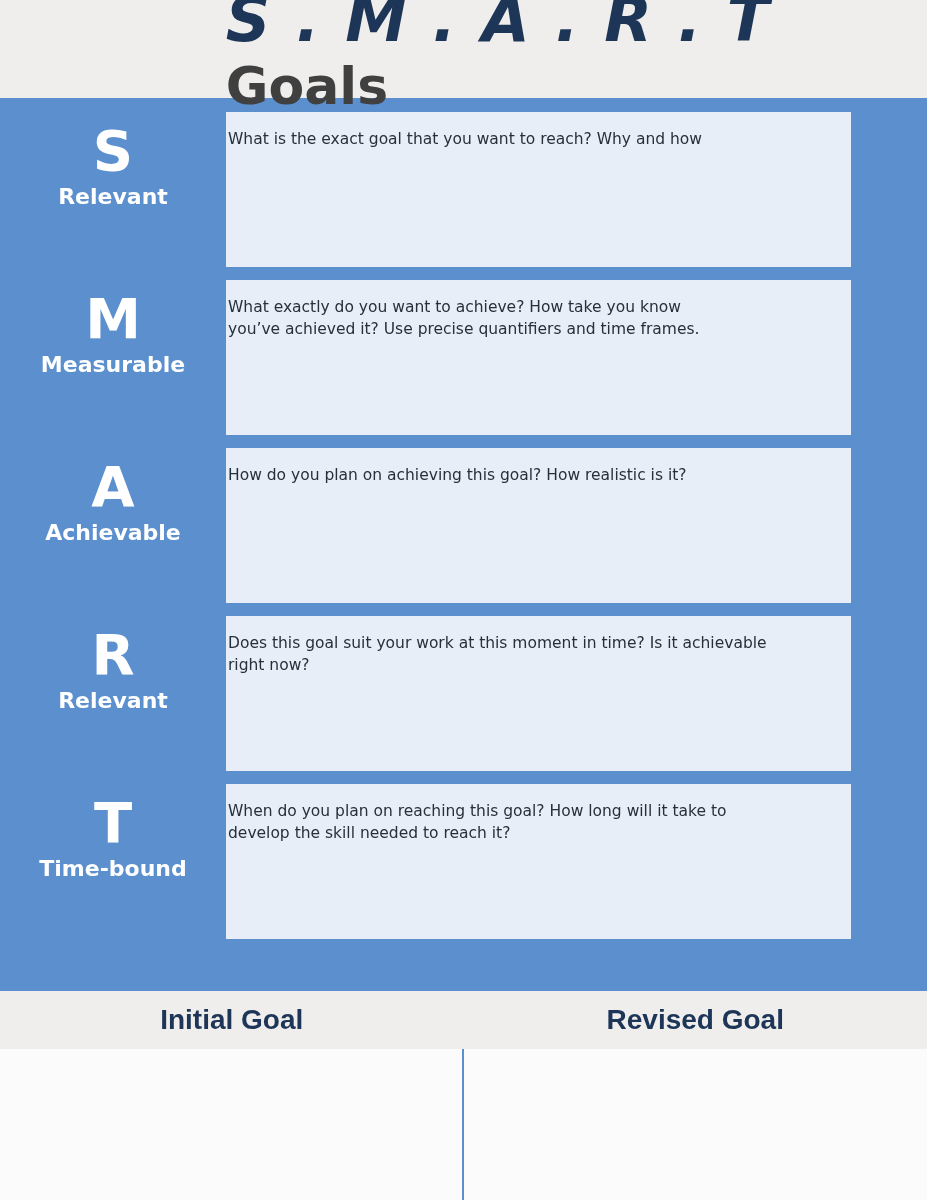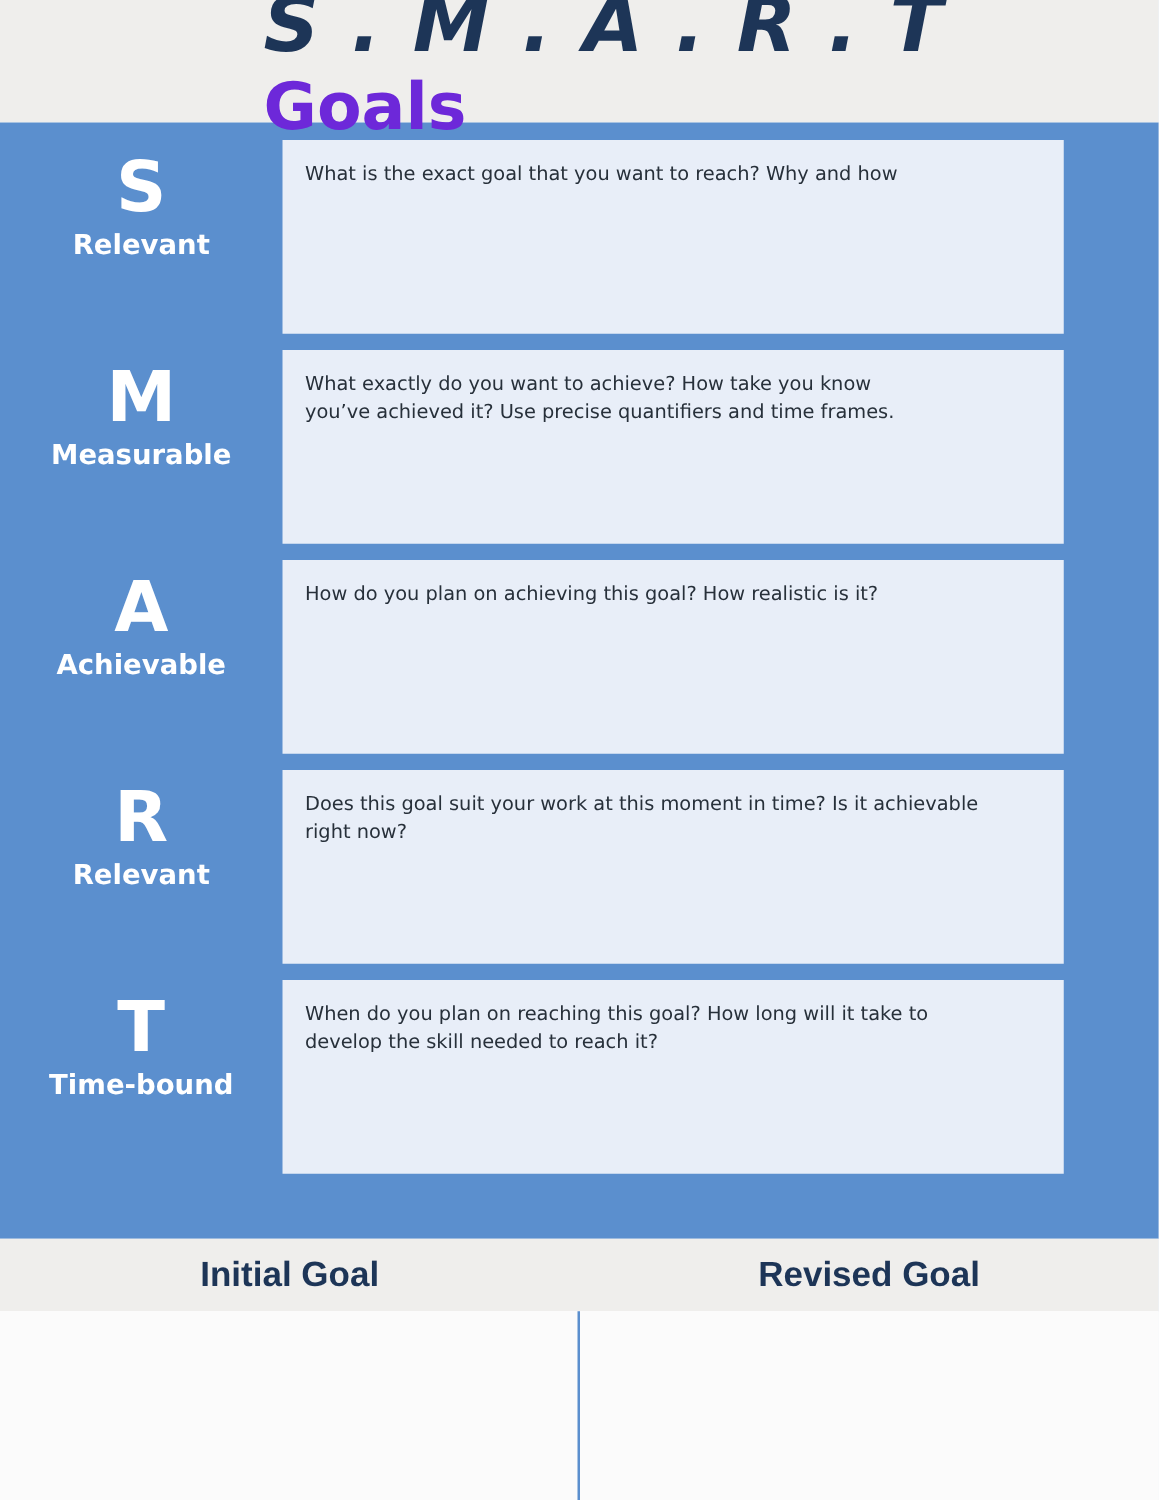--- a/index.html
+++ b/index.html
@@ -41,22 +41,22 @@
     font-style: italic;
     font-weight: 700;
     font-size: 62px;
     letter-spacing: 2px;
     color: #1d3557;
   }
   .goals-word {
     font-family: "DejaVu Sans", sans-serif;
     font-weight: 700;
     font-size: 52px;
-    color: #6d28d9;
-    margin-left: 20px;
+    color: #404040;
+    margin-left: 35px;
   }
 
   
   .blue-body {
     background: #5b8fce;
     padding: 14px 0 14px 0;
     box-sizing: border-box;
     height: 893px;
   }
   .row {
@@ -85,21 +85,21 @@
     font-family: "DejaVu Sans", sans-serif;
     font-weight: 700;
     font-size: 22px;
     color: #ffffff;
     margin-top: 2px;
   }
   .answer-box {
     flex: 1 1 auto;
     background: #e8eef8;
     min-height: 155px;
-    padding: 16px 18px;
+    padding: 16px 2px;
     box-sizing: border-box;
     font-family: "DejaVu Sans", sans-serif;
     font-size: 15.5px;
     line-height: 22px;
     color: #27303a;
   }
   .answer-box .prompt-line { display: block; }
 
   
   .row-s .answer-box { min-height: 155px; }

